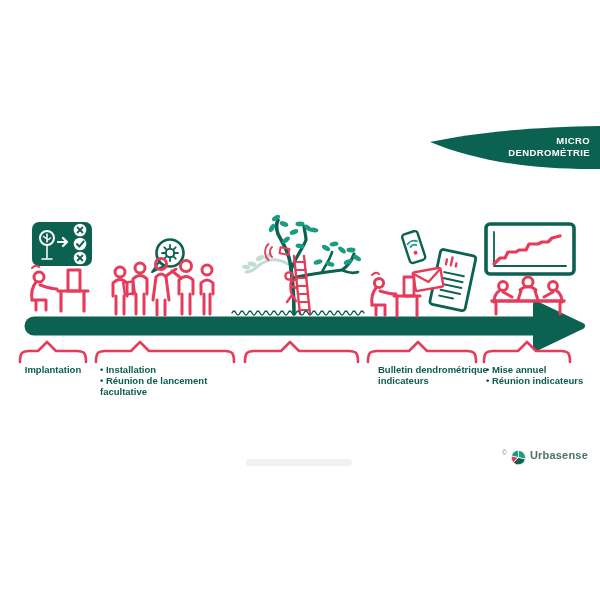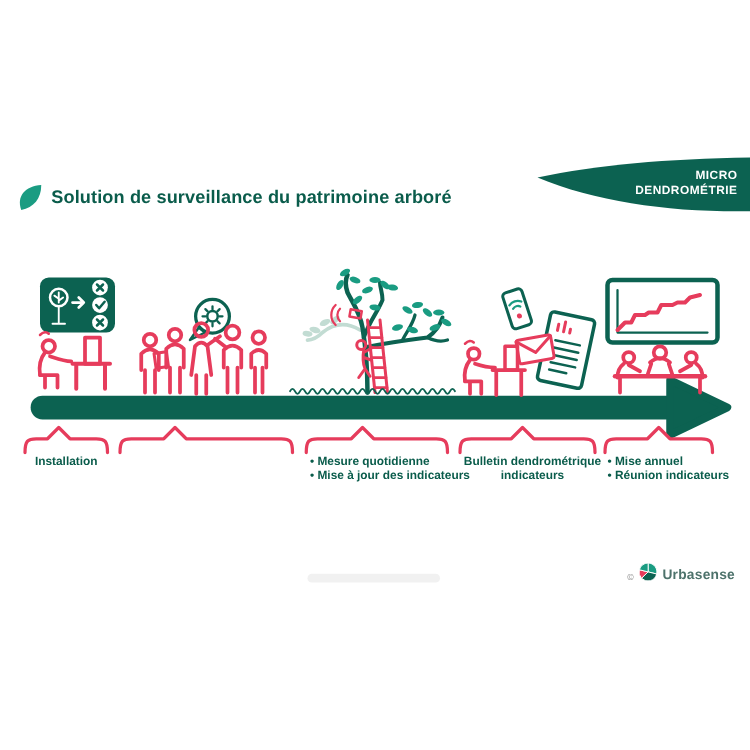--- a/index.html
+++ b/index.html
@@ -35,45 +35,39 @@
 
   
   .title-row{left:14px;top:147px;display:flex;align-items:flex-start;gap:7px;}
   .title-row h1{margin:0;font-size:14.5px;font-weight:bold;color:var(--label);padding-top:3px;letter-spacing:.1px;}
 
   
   .step-label{top:364px;color:var(--label);font-weight:bold;font-size:9.5px;line-height:11px;}
   .step-label.center{text-align:center;}
 
   
-  .footer{right:12px;top:449px;display:flex;align-items:flex-end;gap:3px;}
+  .footer{right:12px;top:449px;display:flex;align-items:flex-start;gap:3px;}
   .footer .copy{font-size:7px;color:#8a8a8a;}
   .footer .brand{font-size:11px;font-weight:bold;color:#4d726b;letter-spacing:.2px;}
 
   .slide-bar{left:246px;top:459px;width:106px;height:7px;background:#f1f1f1;border-radius:4px;}
 </style>
 </head>
 <body>
 
 <div class="stage">
 
   <svg class="abs banner-svg" width="172" height="56" viewBox="0 0 172 56">
     <path d="M2,18 C50,8 105,3 172,2 L172,45 C110,46 50,38 2,18 Z" class="f-dk"></path>
   </svg>
   <div class="abs banner-text">
     <div>MICRO</div>
     <div>DENDROMÉTRIE</div>
   </div>
 
-  <div class="abs title-row">
-    <svg width="20" height="22" viewBox="0 0 20 22">
-      <path d="M3,21 C-1,10 6,2 19,1 C19,12 13,19 3,21 Z" class="f-tl"></path>
-    </svg>
-    <h1>Solution de surveillance du patrimoine arboré</h1>
-  </div>
 
   <svg class="abs" style="left:0;top:296px" width="600" height="64" viewBox="0 0 600 64">
     <line x1="34" y1="30" x2="538" y2="30" stroke="#0c6251" stroke-width="19" stroke-linecap="round"></line>
     <path d="M536,8 L582,30 L536,52 Z" fill="#0c6251" stroke="#0c6251" stroke-width="6" stroke-linejoin="round"></path>
   </svg>
 
   <svg class="abs" style="left:24px;top:218px" width="72" height="96" viewBox="0 0 72 96">
     <rect x="8" y="4" width="60" height="44" rx="7" class="f-dk"></rect>
     <circle cx="23" cy="20" r="7" class="s-wh" stroke-width="2"></circle>
     <path d="M23,27 V40 M23,24 V16 M23,21 l-3.5,-2.5 M23,22.5 l3.5,-2.5" class="s-wh" stroke-width="1.5"></path>
@@ -205,27 +199,27 @@
     <path d="M2,22 C2,13 4,11 11,11 L38,11 L47,2 L56,11 L106,11 C113,11 115,13 115,22" class="s-pk" stroke-width="2.6"></path>
   </svg>
   <svg class="abs" style="left:366px;top:340px" width="112" height="24" viewBox="0 0 112 24">
     <path d="M2,22 C2,13 4,11 11,11 L43,11 L52,2 L61,11 L101,11 C108,11 110,13 110,22" class="s-pk" stroke-width="2.6"></path>
   </svg>
   <svg class="abs" style="left:482px;top:340px" width="90" height="24" viewBox="0 0 90 24">
     <path d="M2,22 C2,13 4,11 11,11 L36,11 L45,2 L54,11 L79,11 C86,11 88,13 88,22" class="s-pk" stroke-width="2.6"></path>
   </svg>
 
   <div class="abs step-label center" style="left:18px;width:70px;">
-    <div>Installation</div>
-  </div>
-  <div class="abs step-label" style="left:248px;width:130px;">
-    <div>• Mesure quotidienne</div>
-    <div>• Mise à jour des indicateurs</div>
-  </div>
-  <div class="abs step-label" style="left:366px;width:120px;text-align:center;">
+    <div>Implantation</div>
+  </div>
+  <div class="abs step-label" style="left:100px;width:150px;">
+    <div>• Installation</div>
+    <div>• Réunion de lancement facultative</div>
+  </div>
+  <div class="abs step-label" style="left:378px;width:120px;">
     <div>Bulletin dendrométrique</div>
     <div>indicateurs</div>
   </div>
   <div class="abs step-label" style="left:486px;width:110px;">
     <div>• Mise annuel</div>
     <div>• Réunion indicateurs</div>
   </div>
 
   <div class="abs slide-bar"></div>
 

